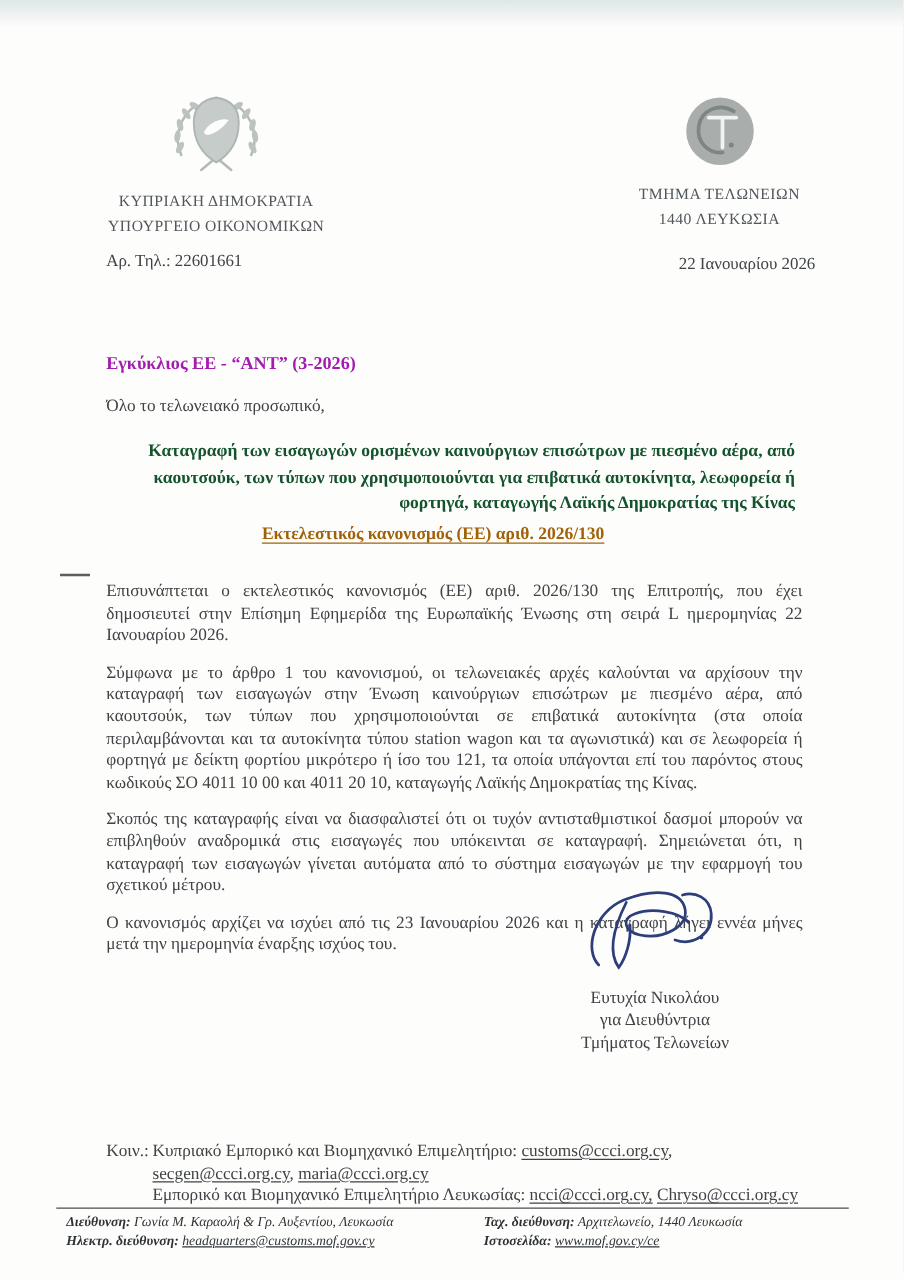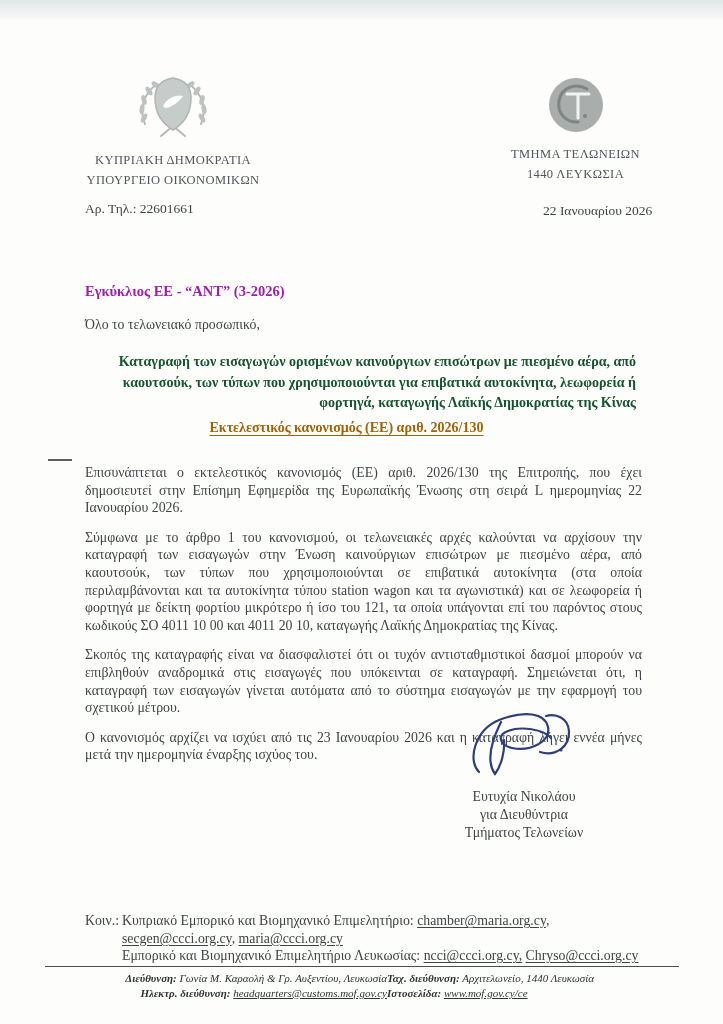--- a/index.html
+++ b/index.html
@@ -35,21 +35,21 @@
   
   .sig{position:absolute;left:418px;top:708px;width:212px;text-align:center;}
   .sig-lines{font-size:13.8px;line-height:18px;margin-top:4px;}
   
   .cc{position:absolute;left:85px;top:872px;display:flex;font-size:13.8px;line-height:17.6px;margin-top:40px;}
   .cc-label{width:37px;flex:none;}
   .cc-text{width:522px;}
   
   .footer{position:absolute;left:45px;right:44px;top:966px;border-top:1.6px solid #4a4e51;
     padding-top:4px;display:flex;font-size:11px;font-style:italic;color:#2f3336;line-height:15px;}
-  .f-col1{width:342px;flex:none;padding-left:8px;box-sizing:border-box;text-align:right;}
+  .f-col1{width:342px;flex:none;padding-left:8px;box-sizing:border-box;}
   .f-col2{flex:1;}
   .f-label{font-weight:bold;}
   .f-link{color:#2f3336;text-decoration:underline;cursor:pointer;}
 </style>
 </head>
 <body>
 
 <div class="page">
   <div class="scan-band"></div>
 
@@ -127,21 +127,21 @@
     <div class="sig-lines">
       <div>Ευτυχία Νικολάου</div>
       <div>για Διευθύντρια</div>
       <div>Τμήματος Τελωνείων</div>
     </div>
   </div>
 
   <div class="cc">
     <span class="cc-label">Κοιν.:</span>
     <div class="cc-text">
-      <div><span>Κυπριακό Εμπορικό και Βιομηχανικό Επιμελητήριο: </span><a class="lnk">chamber@maria.org.cy</a><span>, </span><a class="lnk">secgen@ccci.org.cy</a><span>, </span><a class="lnk">maria@ccci.org.cy</a></div>
+      <div><span>Κυπριακό Εμπορικό και Βιομηχανικό Επιμελητήριο: </span><a class="lnk">customs@ccci.org.cy</a><span>, </span><a class="lnk">secgen@ccci.org.cy</a><span>, </span><a class="lnk">maria@ccci.org.cy</a></div>
       <div><span>Εμπορικό και Βιομηχανικό Επιμελητήριο Λευκωσίας: </span><a class="lnk">ncci@ccci.org.cy,</a><span> </span><a class="lnk">Chryso@ccci.org.cy</a></div>
     </div>
   </div>
 
   <div class="footer">
     <div class="f-col1">
       <div>
         <span class="f-label">Διεύθυνση:</span>
         <span>Γωνία Μ. Καραολή &amp; Γρ. Αυξεντίου, Λευκωσία</span>
       </div>

